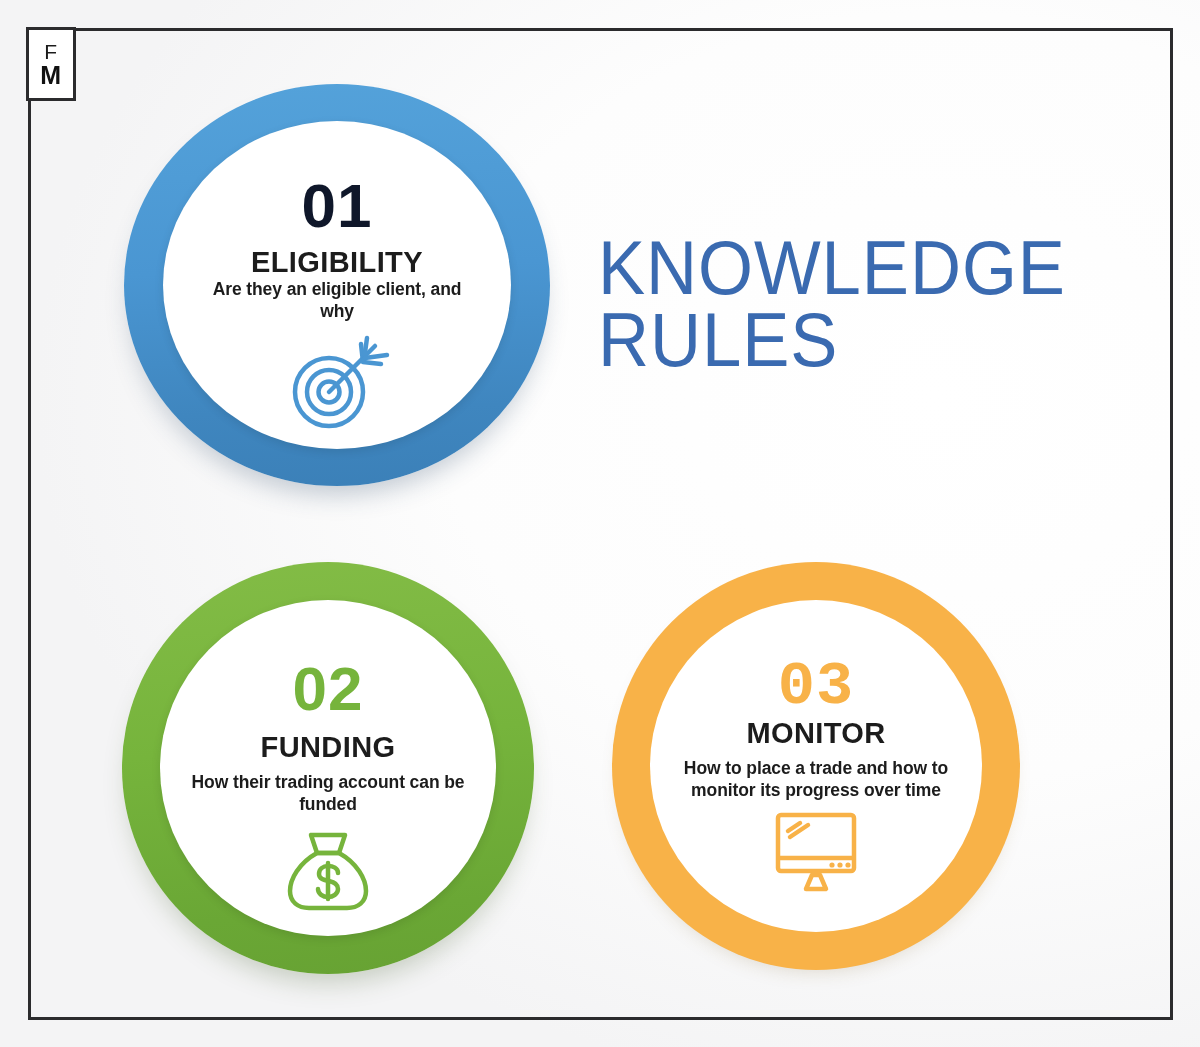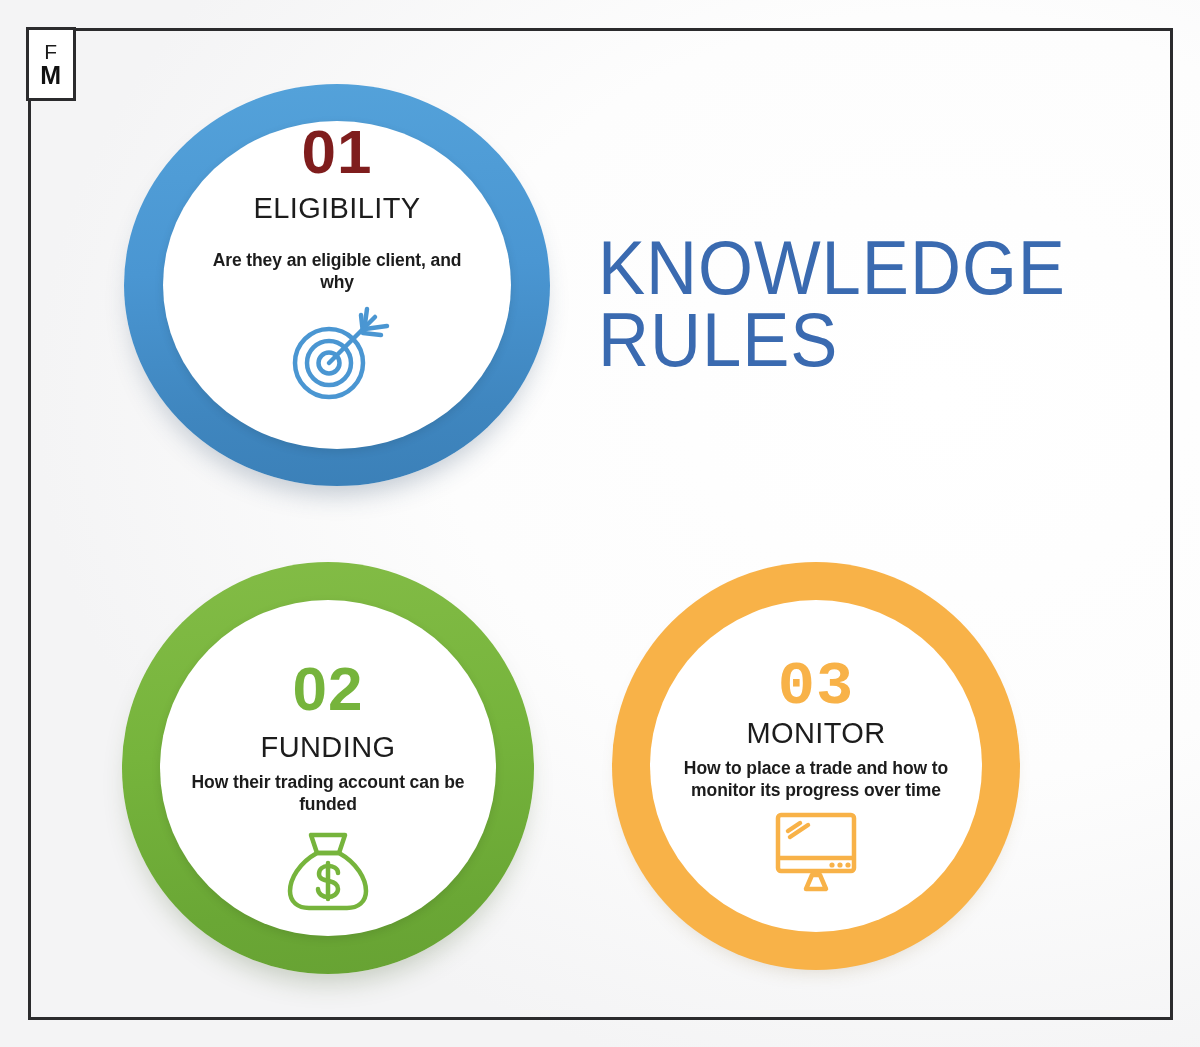--- a/index.html
+++ b/index.html
@@ -142,37 +142,37 @@
 
   
   .num {
     font-size: 62px;
     font-weight: 800;
     line-height: 1;
     letter-spacing: 1px;
   }
   .step-title {
     font-size: 29px;
-    font-weight: 400;
+    font-weight: 700;
     color: #1c1c1c;
     letter-spacing: 0.4px;
     line-height: 1.05;
   }
   .step-desc {
     font-size: 17.5px;
     font-weight: 700;
     color: #1c1c1c;
     text-align: center;
     line-height: 1.22;
     letter-spacing: -0.1px;
   }
 
-  #circle-1 .num { color: #7f1d1d; }
+  #circle-1 .num { color: #0f172a; margin-top: 54px; }
   #circle-1 .step-title { margin-top: 10px; }
-  #circle-1 .step-desc { margin-top: 27px; width: 280px; }
+  #circle-1 .step-desc { margin-top: 2px; width: 280px; }
   #circle-1 .icon-wrap { margin-top: 12px; }
 
   #circle-2 .num { color: #76b43c; margin-top: 58px; }
   #circle-2 .step-title { margin-top: 12px; }
   #circle-2 .step-desc { margin-top: 10px; width: 290px; }
   #circle-2 .icon-wrap { margin-top: 16px; }
 
   #circle-3 .num { color: #f8b248; margin-top: 56px; font-family: Liberation Mono, monospace; }
   #circle-3 .step-title { margin-top: 0; }
   #circle-3 .step-desc { margin-top: 10px; width: 300px; text-align: center; }

